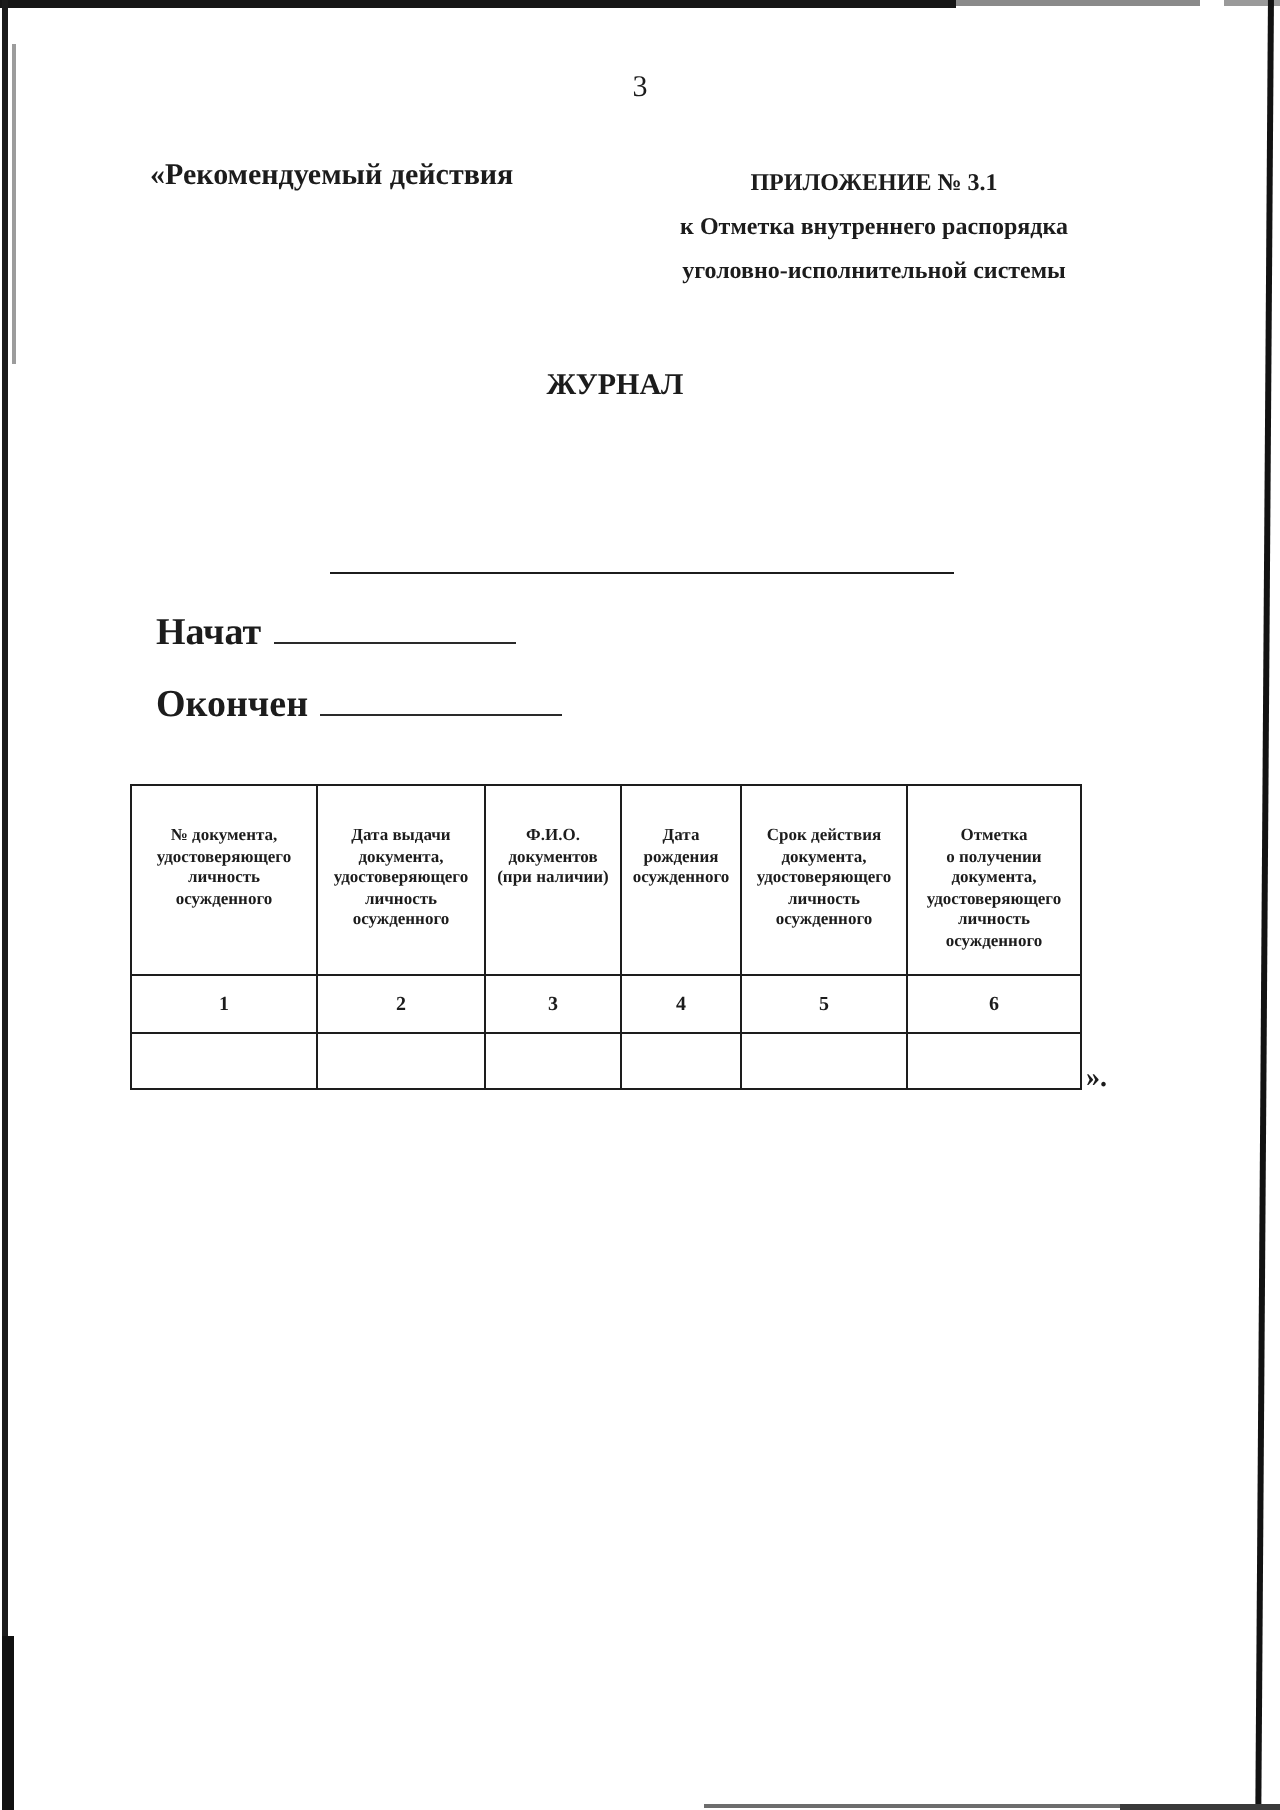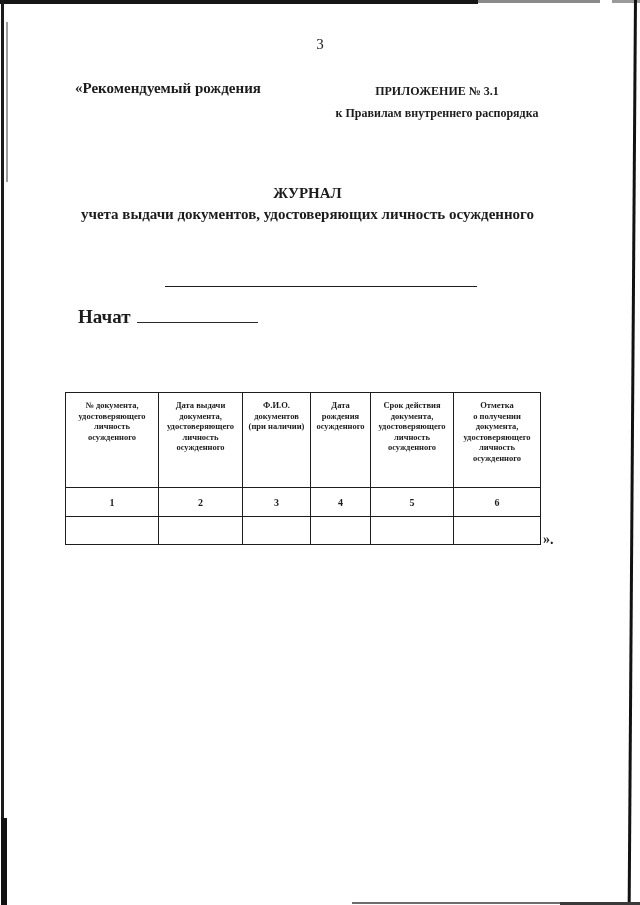--- a/index.html
+++ b/index.html
@@ -69,21 +69,21 @@
   .journal-table {
     position: absolute; left: 65px; top: 392px; width: 475px;
     border-collapse: collapse; table-layout: fixed;
   }
   .journal-table td {
     border: 1.5px solid #1d1d1d;
     text-align: center;
     overflow: hidden;
   }
   .journal-table .th-cell {
-    height: 95px; vertical-align: top; padding-top: 7px;
+    height: 95px; vertical-align: top; padding-top: 19px;
     font-size: 8.5px; font-weight: bold; line-height: 10.5px;
     white-space: pre-line;
   }
   .journal-table .num-cell {
     height: 29px; vertical-align: middle;
     font-size: 10px; font-weight: bold;
   }
   .journal-table .empty-cell { height: 28px; }
   .closing-mark {
     left: 543px; top: 532px;
@@ -100,35 +100,38 @@
   <div class="edge edge-top-right"></div>
   <div class="edge edge-left"></div>
   <div class="edge edge-left-thick"></div>
   <div class="edge edge-left-gray"></div>
   <div class="edge edge-right"></div>
   <div class="edge edge-bottom"></div>
   <div class="edge edge-bottom-dark"></div>
 
   <div class="abs page-number">3</div>
 
-  <div class="abs rec-label">«Рекомендуемый рождения</div>
+  <div class="abs rec-label">«Рекомендуемый действия</div>
   <div class="abs appendix">
     <div>ПРИЛОЖЕНИЕ № 3.1</div>
-    <div>к Правилам внутреннего распорядка</div>
+    <div>к Отметка внутреннего распорядка</div>
+    <div>уголовно-исполнительной системы</div>
   </div>
 
   <div class="abs doc-title">
     <div>ЖУРНАЛ</div>
-    <div>учета выдачи документов, удостоверяющих личность осужденного</div>
   </div>
 
   <div class="abs name-underline"></div>
 
   <div class="abs field-row field-started">
     <span>Начат</span><span class="blank-line"></span>
+  </div>
+  <div class="abs field-row field-finished">
+    <span>Окончен</span><span class="blank-line"></span>
   </div>
 
   <table class="journal-table">
     <colgroup>
       <col style="width:93px">
         <col style="width:84px">
         <col style="width:68px">
       <col style="width:60px">
         <col style="width:83px">
         <col style="width:87px">

